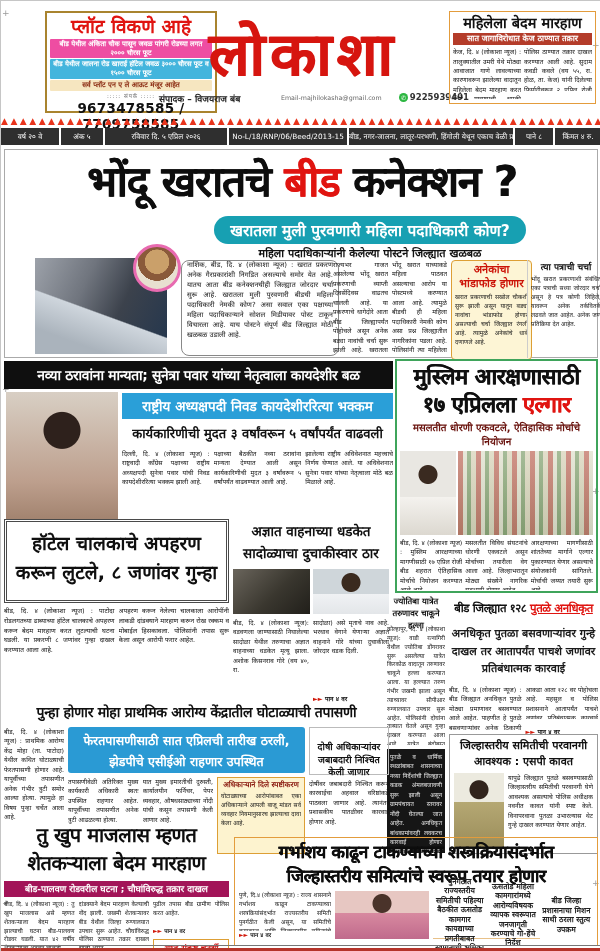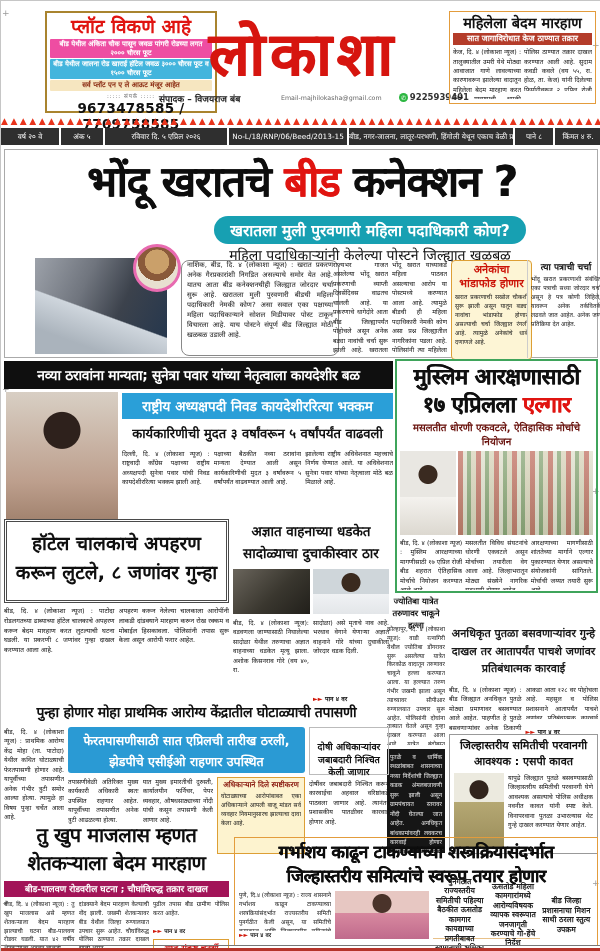--- a/index.html
+++ b/index.html
@@ -40,21 +40,21 @@
   .infobar{left:0;top:127px;width:600px;height:17px;display:flex;gap:2px;background:#fff;}
   .infobar>div{background:#2f2f2f;color:#fff;font-size:7.3px;line-height:17px;text-align:center;white-space:nowrap;overflow:hidden;padding:0 0;}
   .seg-circ{flex:1;font-size:5.6px;}
 
   
   .lead{left:3px;top:148px;width:594px;height:209px;border:1px solid #aaa;}
   .lead-head{position:absolute;left:0;top:2px;width:594px;font-size:42px;font-weight:700;color:#0d0d0d;line-height:60px;text-align:center;letter-spacing:-1px;text-shadow:.6px 0 0 #0d0d0d;}
   .lead-head .red{color:#e01410;text-shadow:.6px 0 0 #e01410;}
   .pill-wrap{position:absolute;left:150px;top:66px;width:430px;text-align:center;}
   .pill{display:inline-block;background:#17a0b2;color:#fff;font-size:15.5px;font-weight:700;border-radius:14px;padding:3px 16px;}
-  .lead-deck{position:absolute;left:150px;top:95px;width:430px;font-size:14px;font-weight:400;color:#111;text-align:center;}
+  .lead-deck{position:absolute;left:150px;top:95px;width:430px;font-size:11px;font-weight:700;color:#111;text-align:center;}
   .lead-photo{position:absolute;left:30px;top:108px;width:132px;height:96px;background:linear-gradient(200deg,rgba(215,221,228,0) 55%,#cfd6dd 56%,#aab3bc 82%),linear-gradient(115deg,#9da2aa 0%,#70757e 35%,#3c424c 62%,#23364e 100%);}
   .lead-inset{position:absolute;left:128px;top:94px;width:42px;height:42px;border-radius:50%;border:3px solid #e86ab0;background:radial-gradient(circle at 50% 35%,#caa06a 0 35%,#8a5a3a 36% 55%,#e8e0d0 56%);z-index:2;}
   .lead-roundbox{position:absolute;left:176px;top:110px;width:146px;height:94px;border:1px solid #888;border-radius:8px;padding:0 5px;font-size:7px;line-height:1.42;color:#111;text-align:justify;overflow:hidden;}
   .lead-colA{position:absolute;left:328px;top:110px;width:55px;height:94px;}
   .lead-colB{position:absolute;left:387px;top:110px;width:55px;height:94px;}
   .lead-ybox{position:absolute;left:446px;top:110px;width:73px;height:94px;border:1px solid #dd9f35;border-radius:4px;background:#fdf5d5;padding:2px 3px;overflow:hidden;}
   .lead-ybox .yt{font-size:11px;font-weight:700;color:#cc1408;text-align:center;line-height:1.25;margin-bottom:1px;}
   .lead-wbox{position:absolute;left:522px;top:110px;width:70px;height:94px;border-left:1px solid #ccc;padding:2px 3px;overflow:hidden;}
   .lead-wbox .wt{font-size:9px;font-weight:700;color:#111;text-align:center;line-height:1.25;margin-bottom:1px;}
 
@@ -254,20 +254,21 @@
     <div>
       <span class="t" style="display:block;height:68px">सादोळा) असे मृताचे नाव आहे. भरधाव वेगाने येणाऱ्या अज्ञात वाहनाने गोरे यांच्या दुचाकीला जोरदार धडक दिली.</span>
       <span class="cont-m"><span class="ar">►►</span> <span class="ct">पान ४ वर</span></span>
     </div>
   </div>
 
   <div class="bx jyo-h">ज्योतिबा यात्रेत तरुणावर चाकूने हल्ला</div>
   <div class="bx jyo-body t">कोल्हापूर, दि. ४ (लोकाशा न्यूज): वाडी रत्नागिरी येथील ज्योतिबा डोंगरावर सुरू असलेल्या यात्रेत किरकोळ वादातून तरुणावर चाकूने हल्ला करण्यात आला. या हल्ल्यात तरुण गंभीर जखमी झाला असून त्याच्यावर सीपीआर रुग्णालयात उपचार सुरू आहेत. पोलिसांनी दोघांना ताब्यात घेतले असून गुन्हा दाखल करण्यात आला आहे. यात्रेत बंदोबस्त वाढवण्यात आला आहे.</div>
   <div class="bx notice">पुतळे व धार्मिक स्थळांबाबत शासनाच्या नव्या निर्देशांची जिल्ह्यात कडक अंमलबजावणी सुरू झाली असून ग्रामपंचायत स्तरावर नोंदी घेतल्या जात आहेत. अनधिकृत बांधकामांवरही लवकरच कारवाई होणार असल्याचे प्रशासनाने स्पष्ट केले आहे.</div>
 
+  <div class="bx sta-h"><span>बीड जिल्ह्यात १२८ </span><span class="red">पुतळे अनधिकृत</span></div>
   <div class="bx sta-deck">अनधिकृत पुतळा बसवणाऱ्यांवर गुन्हे दाखल तर आतापर्यंत पाचशे जणांवर प्रतिबंधात्मक कारवाई</div>
   <div class="bx sta-body cols">
     <div class="t">बीड, दि. ४ (लोकाशा न्यूज) : बीड जिल्ह्यात अनधिकृत पुतळे मोठ्या प्रमाणावर बसवण्यात आले आहेत. पाहणीत हे पुतळे बसवणाऱ्यांवर अनेक ठिकाणी गुन्हे दाखल झाले आहेत.</div>
     <div>
       <span class="t" style="display:block;height:34px">आकडा आता १२८ वर पोहोचला आहे. महसूल व पोलिस प्रशासनाने आतापर्यंत पाचशे जणांवर प्रतिबंधात्मक कारवाई केली आहे.</span>
       <span class="cont-m"><span class="ar">►►</span> <span class="ct">पान ४ वर</span></span>
     </div>
   </div>
 
   <div class="bx sp-box">

